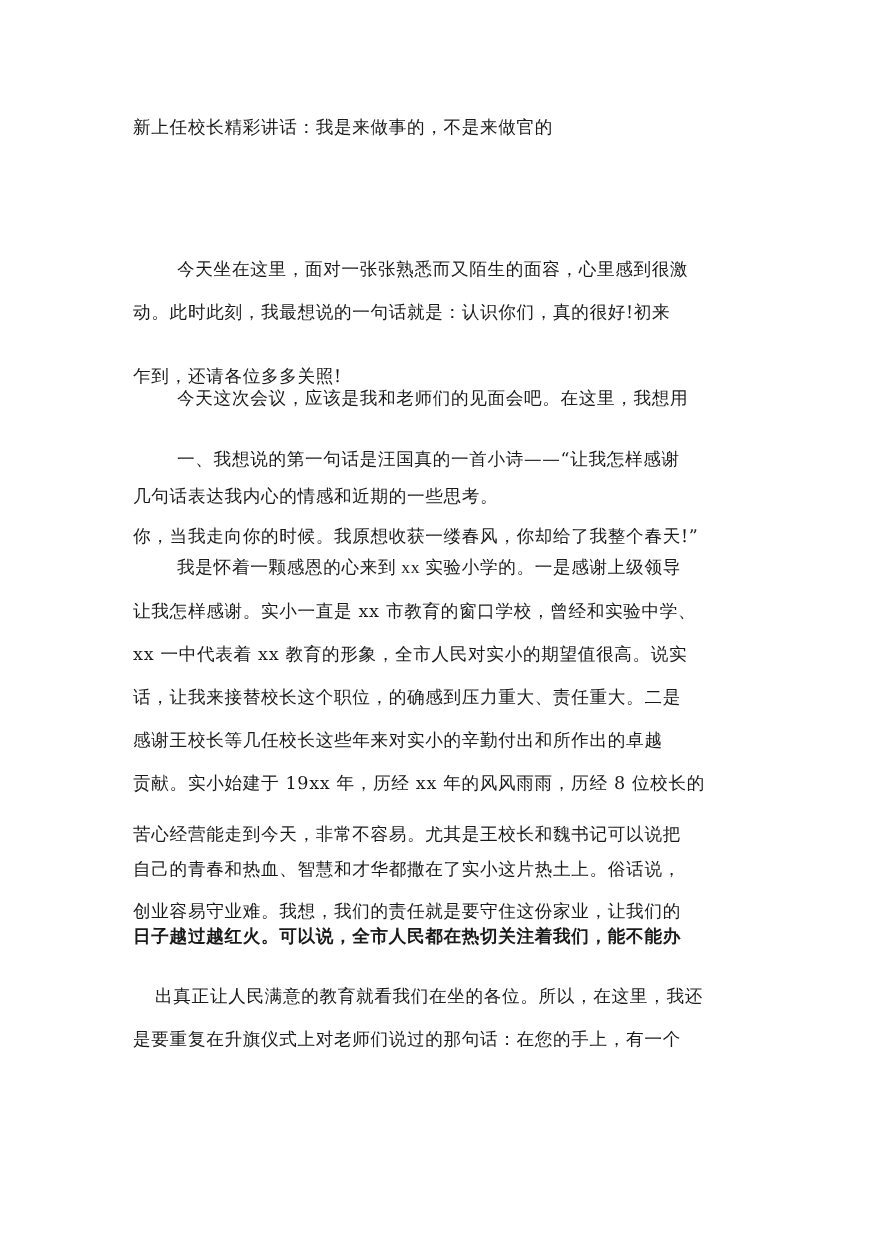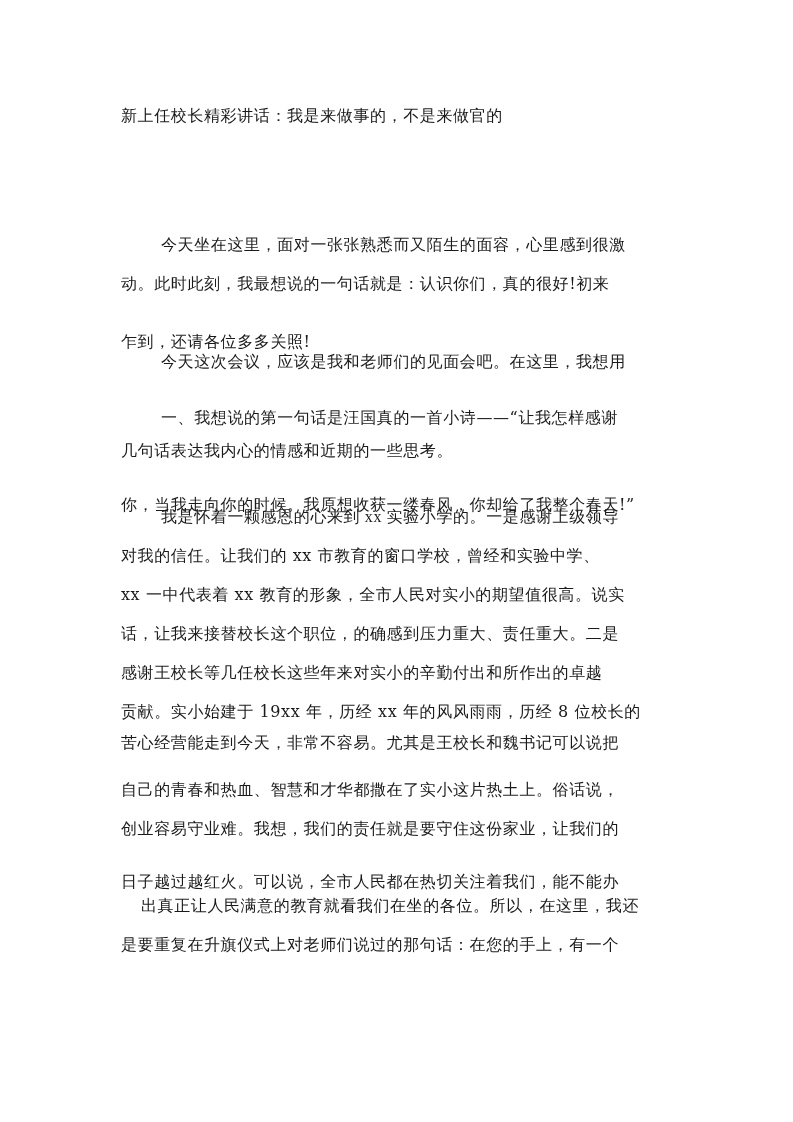--- a/index.html
+++ b/index.html
@@ -38,27 +38,27 @@
 
 <div class="page">
   <div class="line title">新上任校长精彩讲话：我是来做事的，不是来做官的</div>
   <div id="body-lines">
       <div class="line" style="top: 233px; left: 161px; width: 512px;">今天坐在这里，面对一张张熟悉而又陌生的面容，心里感到很激</div>
       <div class="line" style="top: 271.9px;">动。此时此刻，我最想说的一句话就是：认识你们，真的很好!初来</div>
       <div class="line" style="top: 310.8px; margin-top: 19px;">乍到，还请各位多多关照!</div>
       <div class="line" style="top: 349.7px; left: 161px; width: 512px;">今天这次会议，应该是我和老师们的见面会吧。在这里，我想用</div>
       <div class="line" style="top: 400px; margin-top: 39px;">几句话表达我内心的情感和近期的一些思考。</div>
       <div class="line" style="top: 406px; left: 161px; width: 512px;">一、我想说的第一句话是汪国真的一首小诗——“让我怎样感谢</div>
-      <div class="line" style="top: 493px;">你，当我走向你的时候。我原想收获一缕春风，你却给了我整个春天!”</div>
+      <div class="line" style="top: 476px;">你，当我走向你的时候。我原想收获一缕春风，你却给了我整个春天!”</div>
       <div class="line" style="top: 505.3px; left: 161px; width: 512px; font-family: Liberation Serif, serif;">我是怀着一颗感恩的心来到 xx 实验小学的。一是感谢上级领导</div>
-      <div class="line" style="top: 544.2px;">对我的信任。让我们的 xx 市教育的窗口学校，曾经和实验中学、</div>
+      <div class="line" style="top: 544.2px;">让我怎样感谢。实小一直是 xx 市教育的窗口学校，曾经和实验中学、</div>
       <div class="line" style="top: 583.1px;">xx 一中代表着 xx 教育的形象，全市人民对实小的期望值很高。说实</div>
       <div class="line" style="top: 622px;">话，让我来接替校长这个职位，的确感到压力重大、责任重大。二是</div>
       <div class="line" style="top: 660.9px;">感谢王校长等几任校长这些年来对实小的辛勤付出和所作出的卓越</div>
       <div class="line" style="top: 699.8px;">贡献。实小始建于 19xx 年，历经 xx 年的风风雨雨，历经 8 位校长的</div>
-      <div class="line" style="top: 731px;">苦心经营能走到今天，非常不容易。尤其是王校长和魏书记可以说把</div>
+      <div class="line" style="top: 747px;">苦心经营能走到今天，非常不容易。尤其是王校长和魏书记可以说把</div>
       <div class="line" style="top: 777.6px;">自己的青春和热血、智慧和才华都撒在了实小这片热土上。俗话说，</div>
       <div class="line" style="top: 816.5px;">创业容易守业难。我想，我们的责任就是要守住这份家业，让我们的</div>
-      <div class="line" style="top: 870px;">日子越过越红火。可以说，全市人民都在热切关注着我们，能不能办</div>
+      <div class="line" style="top: 839px; font-weight: bold;">日子越过越红火。可以说，全市人民都在热切关注着我们，能不能办</div>
       <div class="line" style="top: 894.3px; margin-left: 20px;">出真正让人民满意的教育就看我们在坐的各位。所以，在这里，我还</div>
       <div class="line" style="top: 933.2px;">是要重复在升旗仪式上对老师们说过的那句话：在您的手上，有一个</div>
     </div>
 </div>
 
 </body></html>

